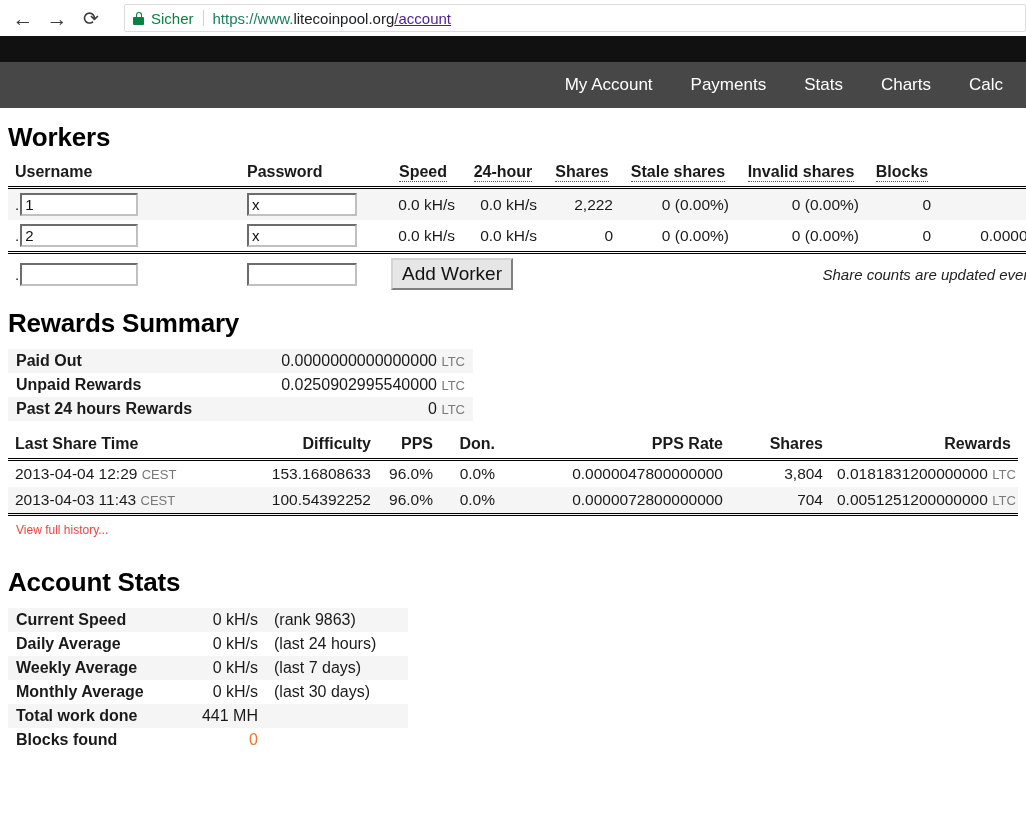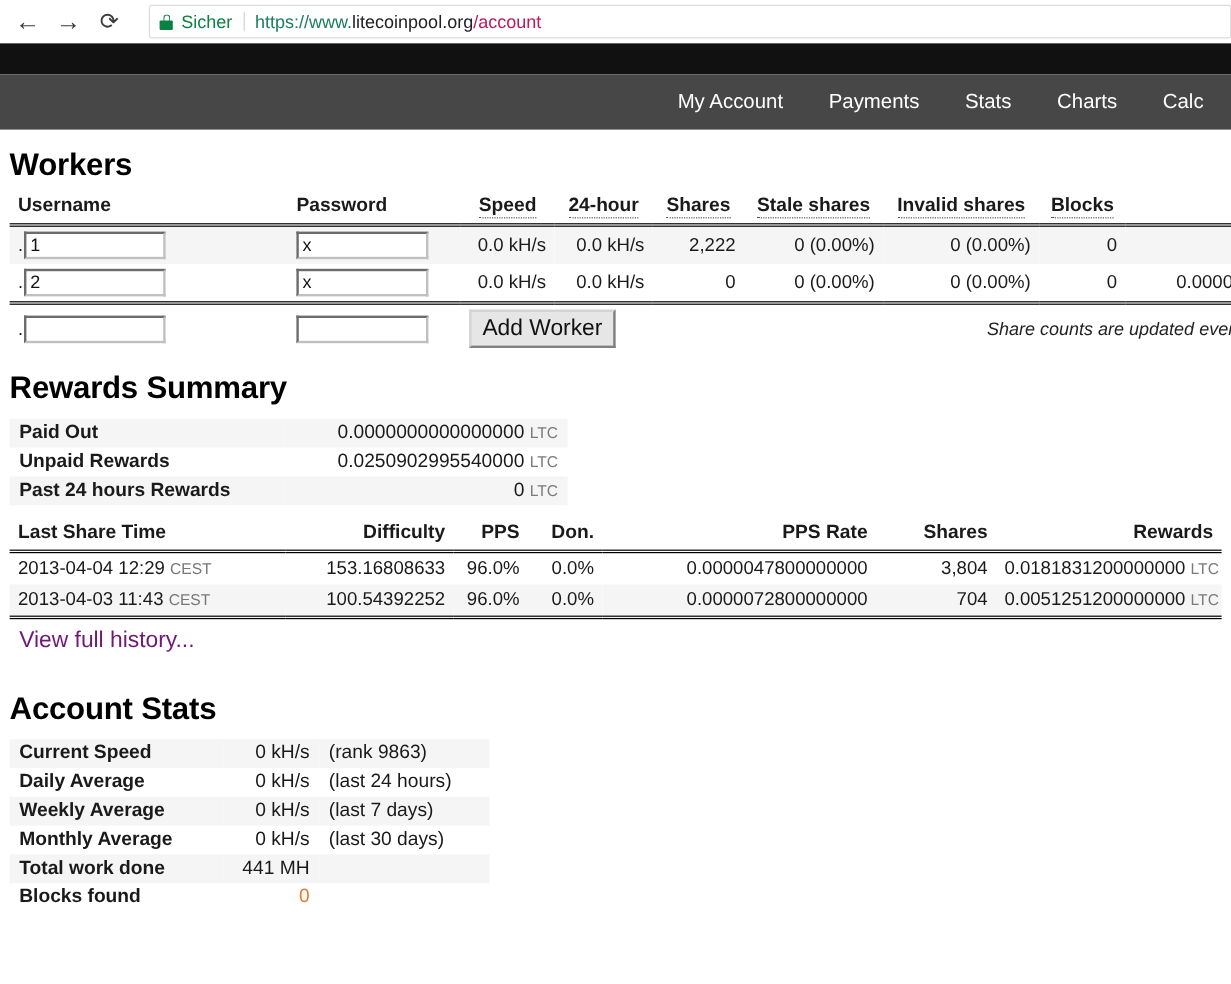--- a/index.html
+++ b/index.html
@@ -66,21 +66,21 @@
   }
   .omni-sep {
     width: 1px; height: 16px;
     background: #d2d2d2;
     margin: 0 9px;
     flex: 0 0 auto;
   }
   .url { font-size: 15px; white-space: nowrap; }
   .url .scheme { color: #1a7f5a; }
   .url .host   { color: #202124; }
-  .url .path   { color: #be185d; }
+  .url .path   { color: #4c1d95; text-decoration: underline; }
 
   
   .top-strip { height: 26px; background: #111111; }
   .site-nav {
     height: 46px;
     background: #474747;
     display: flex;
     align-items: center;
     justify-content: flex-end;
     padding-right: 4px;
@@ -179,22 +179,22 @@
     text-align: right;
     padding: 4px 7px;
     white-space: nowrap;
   }
   .history td.l { text-align: left; }
   .history tbody tr.alt td { background: #f5f5f5; }
   .history tbody tr.last td { border-bottom: 3px double #000; }
   .tz { color: #777; font-size: 13px; }
   a.more {
     display: inline-block;
-    color: #701a75;
-    font-size: 19px;
+    color: #ef4444;
+    font-size: 12px;
     text-decoration: none;
     margin: 7px 0 16px 8px;
   }
 
   
   .stats { width: 400px; margin-top: 2px; }
   .stats td { padding: 3px 8px; font-size: 16px; white-space: nowrap; }
   .stats td.k { font-weight: bold; text-align: left; width: 178px; }
   .stats td.v { text-align: right; width: 80px; }
   .stats td.n { text-align: left; }

